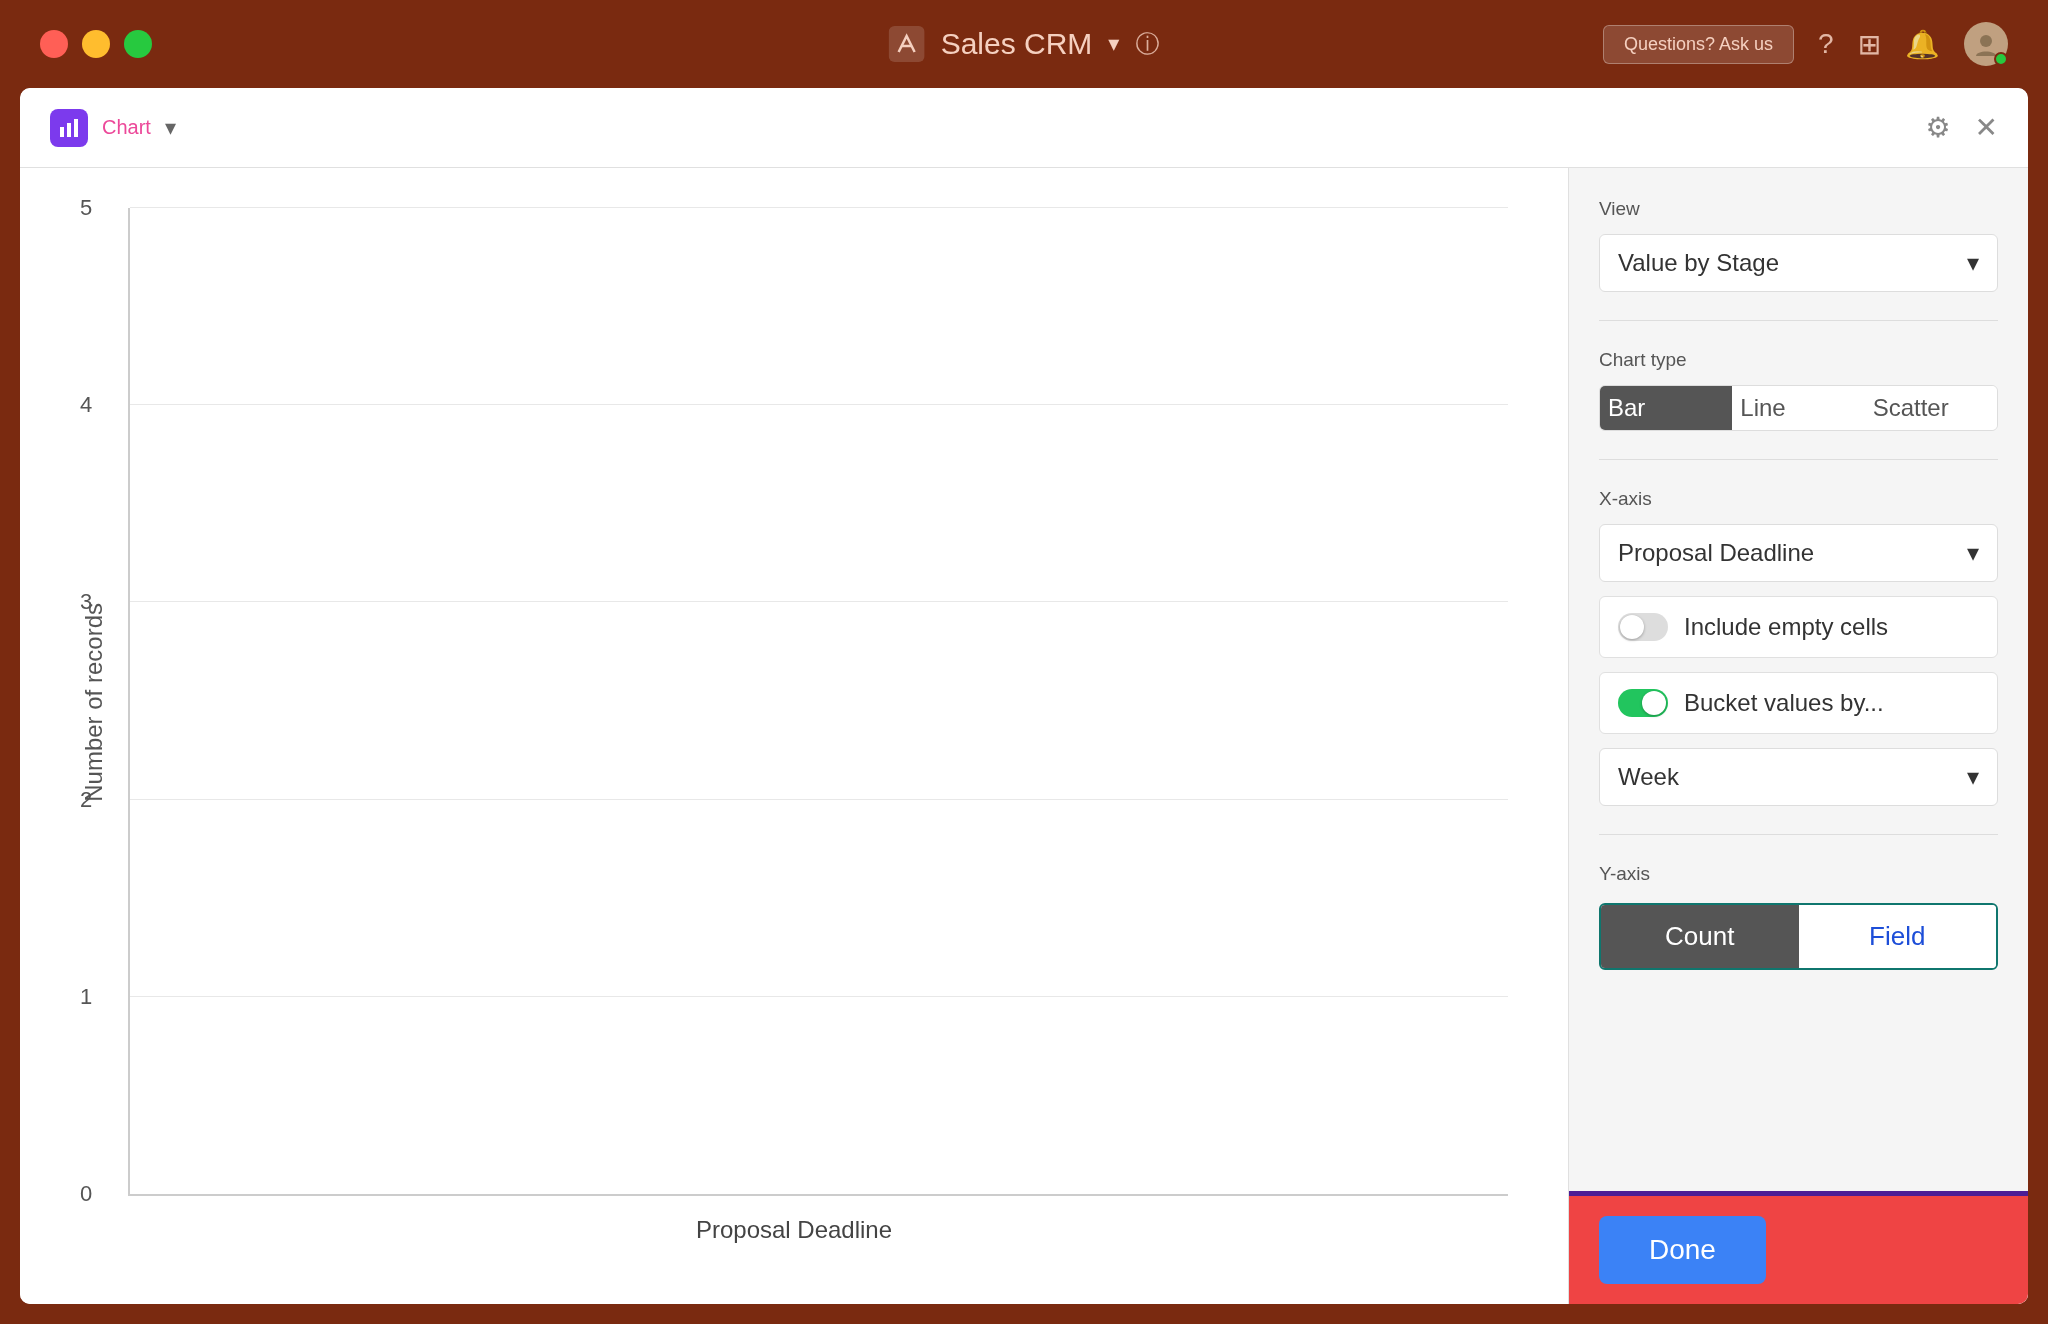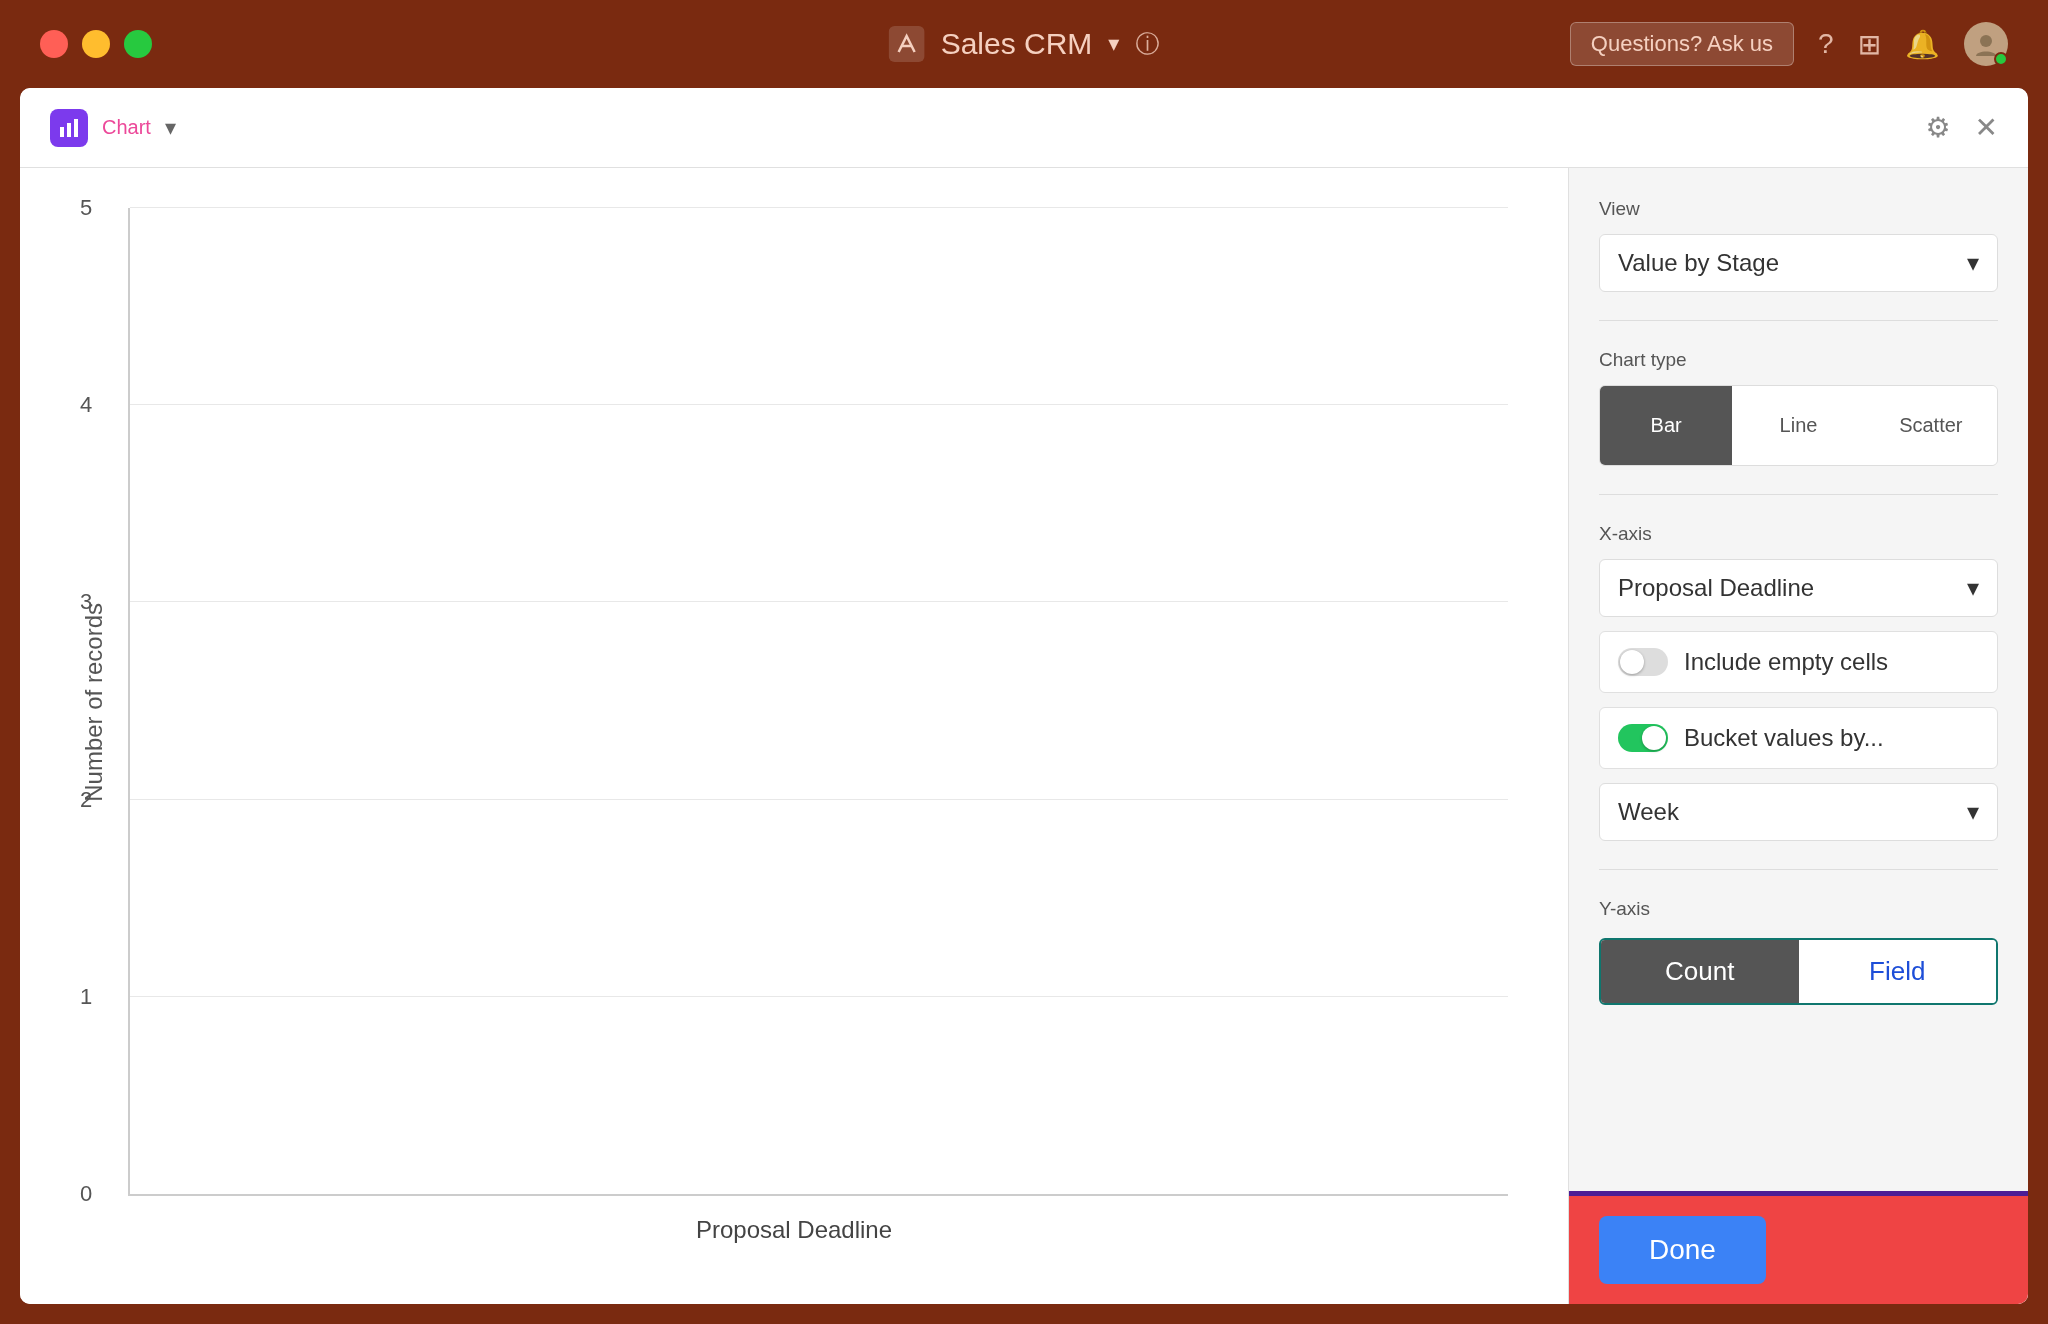--- a/index.html
+++ b/index.html
@@ -63,21 +63,21 @@
       display: flex;
       align-items: center;
       gap: 24px;
     }
     .ask-us-btn {
       background: rgba(255,255,255,0.15);
       border: 1px solid rgba(255,255,255,0.3);
       border-radius: 6px;
       color: #f5d0c0;
       padding: 8px 20px;
-      font-size: 22px;
+      font-size: 18px;
       cursor: pointer;
     }
     .titlebar-icon-btn {
       color: #f5d0c0;
       font-size: 28px;
       opacity: 0.85;
       cursor: pointer;
     }
     .avatar {
       width: 44px;
@@ -300,23 +300,23 @@
 
     .chart-type-group {
       display: flex;
       border: 1px solid #ddd;
       border-radius: 6px;
       overflow: hidden;
     }
 
     .chart-type-btn {
       flex: 1;
-      padding: 28px;
-      text-align: center;
-      font-size: 20px;
+      padding: 8px;
+      text-align: left;
+      font-size: 24px;
       cursor: pointer;
       background: white;
       color: #555;
       border: none;
     }
 
     .chart-type-btn.active {
       background: #555;
       color: white;
     }

